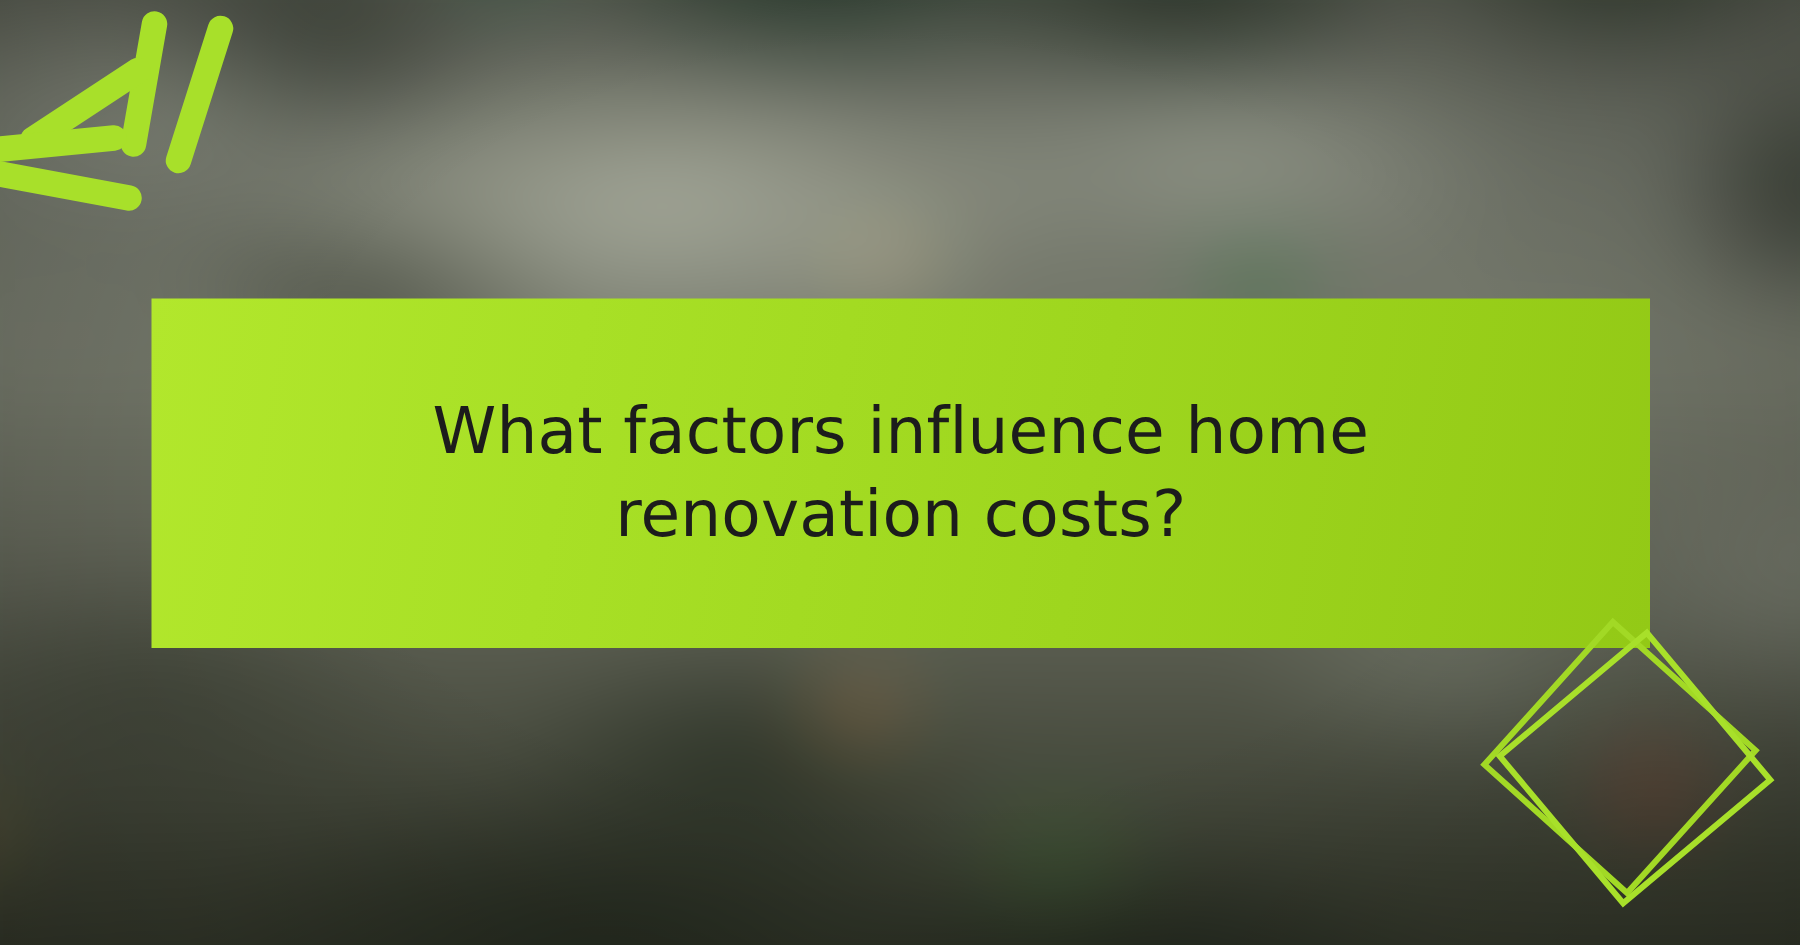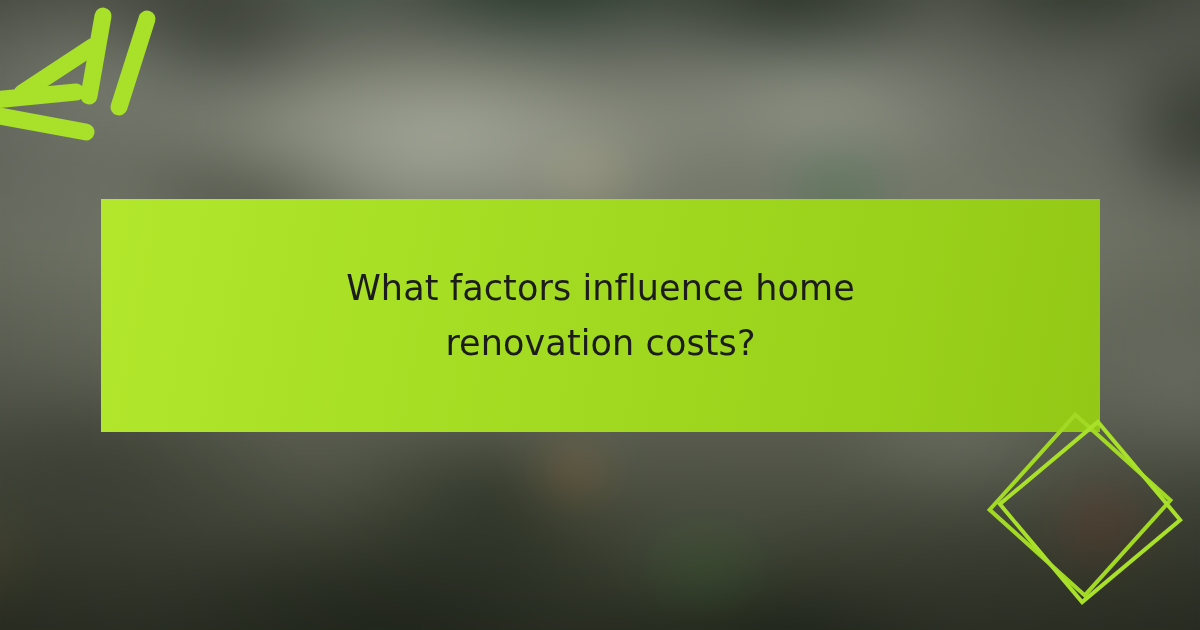--- a/index.html
+++ b/index.html
@@ -77,21 +77,21 @@
     background: linear-gradient(100deg, #b2e72c 0%, #a8e026 28%, #9ed61e 62%, #93c916 100%);
     display: flex;
     align-items: center;
     justify-content: center;
     box-sizing: border-box;
     padding: 0 70px;
   }
   .banner-text {
     margin: 0;
     font-family: "DejaVu Sans", sans-serif;
-    font-size: 35px;
+    font-size: 43px;
     font-weight: 400;
     line-height: 55px;
     color: #1c1c1c;
     text-align: center;
     letter-spacing: 0.1px;
     max-width: 700px;
   }
 
   
   .starburst {

